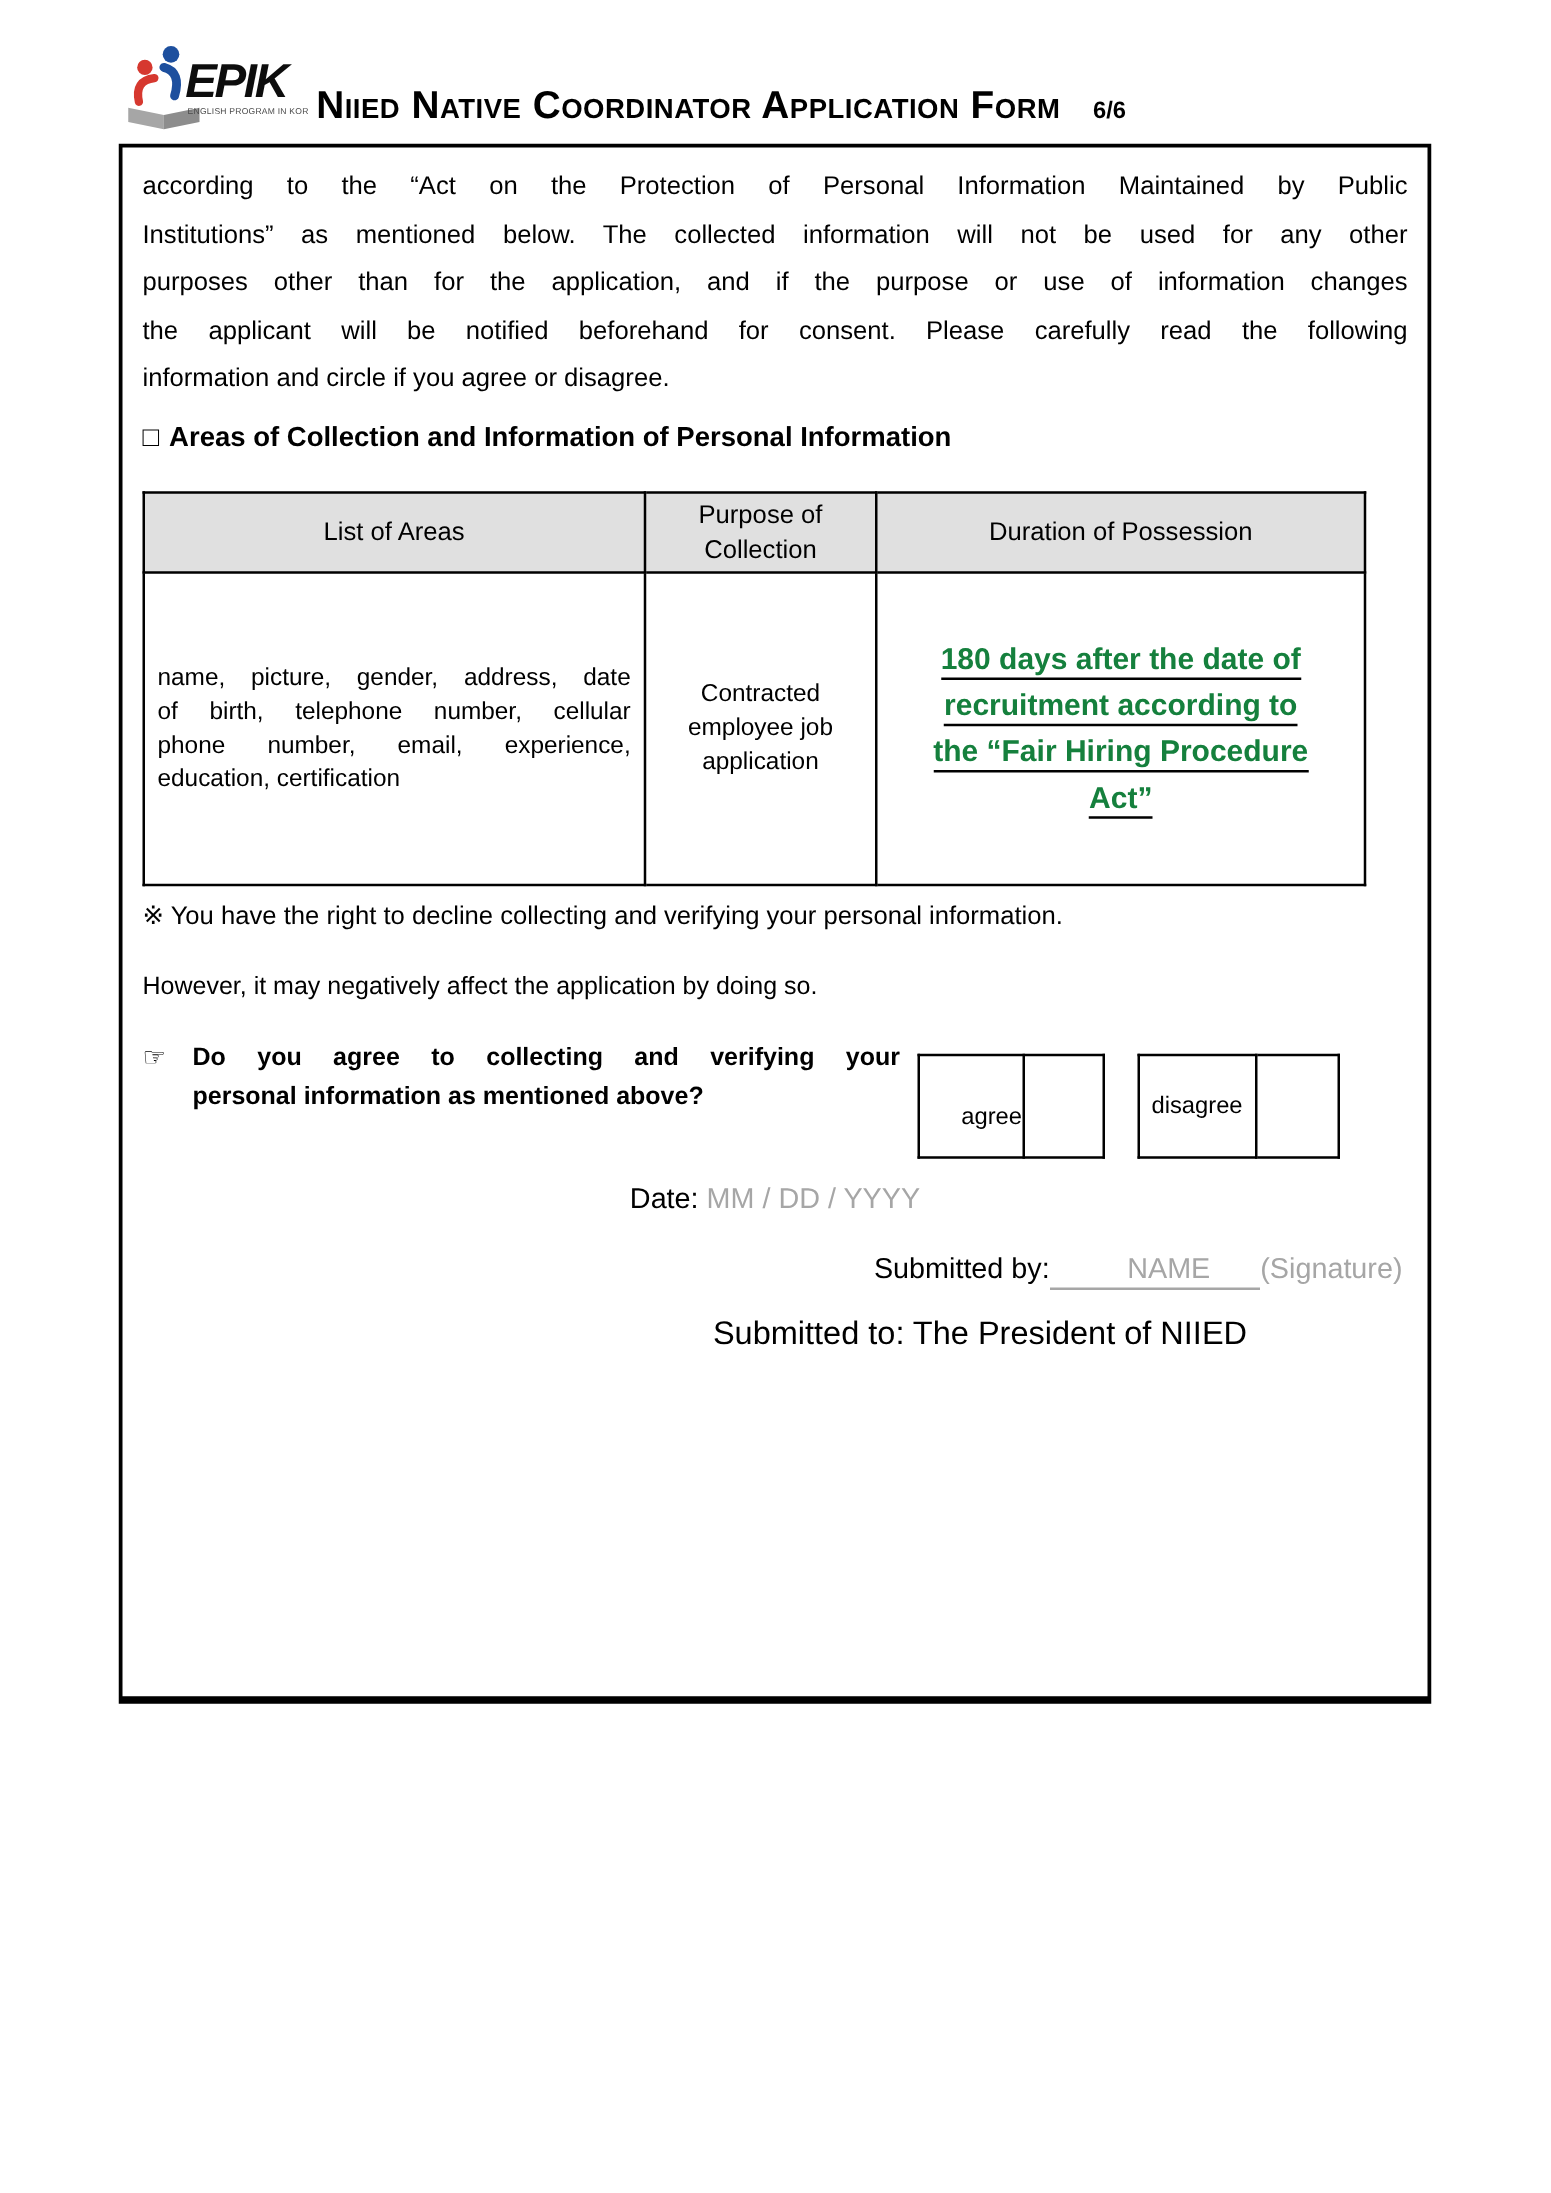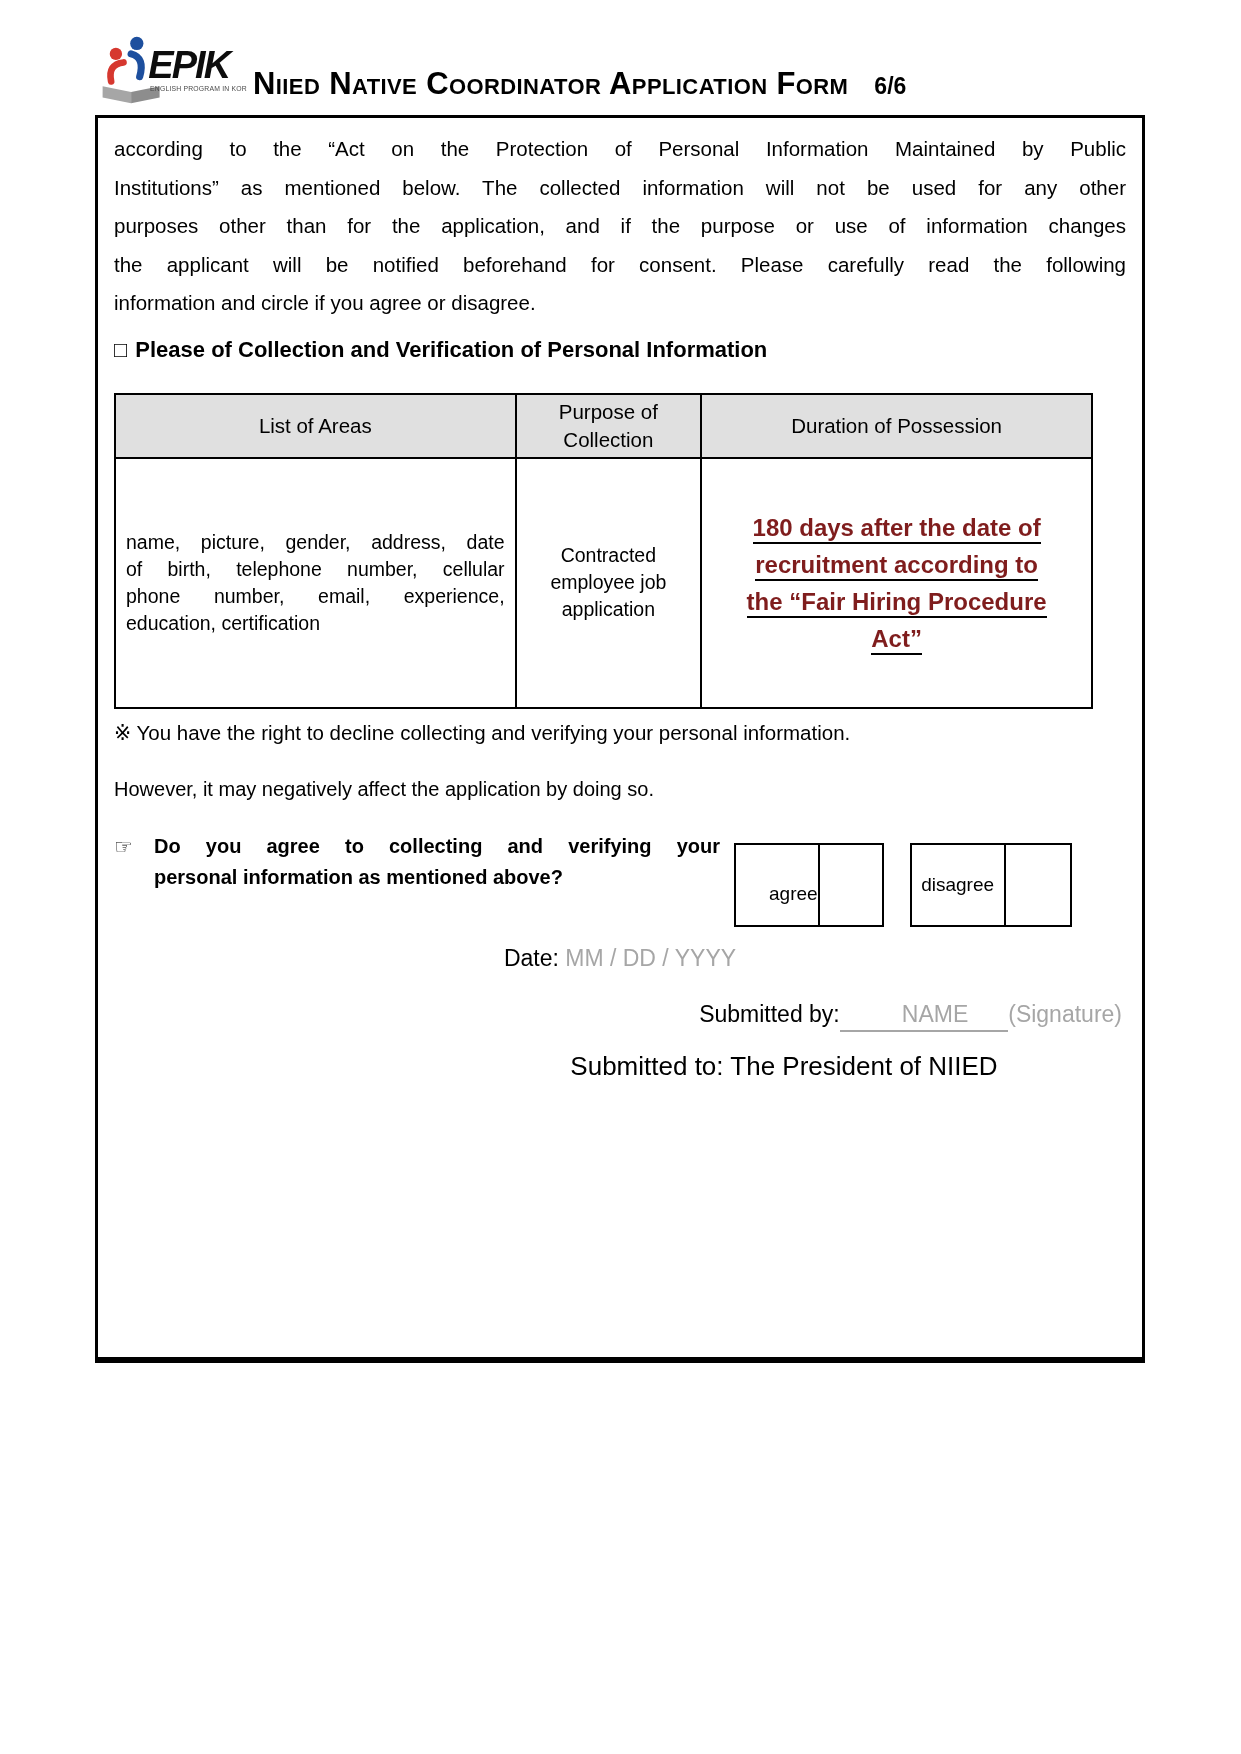--- a/index.html
+++ b/index.html
@@ -12,21 +12,21 @@
     color:#000;
     overflow:hidden;
     border-radius:17px;
   }
 
   
   .header { position:absolute; left:95px; top:32px; display:flex; align-items:flex-end; }
   .logo { width:152px; height:78px; flex:0 0 auto; }
   .title-row { display:flex; align-items:baseline; margin-left:6px; margin-bottom:8px; white-space:nowrap; }
   .form-title { font-size:31px; font-weight:bold; font-variant:small-caps; letter-spacing:.4px; }
-  .page-num { font-size:23px; font-weight:bold; margin-left:26px; }
+  .page-num { font-size:19px; font-weight:bold; margin-left:26px; }
 
   
   .main-box {
     position:absolute; left:95px; top:115px;
     width:1050px; height:1248px;
     border:3px solid #000; border-bottom-width:6px;
     padding:0 16px;
   }
 
   
@@ -45,21 +45,21 @@
     background:#e0e0e0; font-weight:normal; font-size:20.5px; line-height:28px;
     height:64px; text-align:center; padding:0 8px;
   }
   table.areas td { height:250px; vertical-align:middle; }
   td.cell-areas { padding:0 10px; font-size:19.5px; line-height:27px; }
   td.cell-areas .jl { text-align:justify; text-align-last:justify; }
   td.cell-purpose { padding:0 28px; font-size:19.5px; line-height:27px; text-align:center; }
   td.cell-duration { padding:0 18px; text-align:center; }
   td.cell-duration div { font-size:24px; line-height:37px; font-weight:bold; }
   td.cell-duration span {
-    color:#7f1d1d;
+    color:#15803d;
     border-bottom:2px solid #000; padding-bottom:1px;
   }
 
   .note1 { margin-top:10px; font-size:20.5px; line-height:28px; }
   .note2 { margin-top:28px; font-size:20px; line-height:28px; }
 
   
   .consent { margin-top:28px; display:flex; align-items:flex-start; }
   .question { width:606px; font-size:20px; font-weight:bold; line-height:31px; }
   .q-line1 { display:flex; }
@@ -115,21 +115,21 @@
 
     <div class="intro">
       <div class="jl">according to the “Act on the Protection of Personal Information Maintained by Public</div>
       <div class="jl">Institutions” as mentioned below. The collected information will not be used for any other</div>
       <div class="jl">purposes other than for the application, and if the purpose or use of information changes</div>
       <div class="jl">the applicant will be notified beforehand for consent. Please carefully read the following</div>
       <div class="last">information and circle if you agree or disagree.</div>
     </div>
 
     <div class="section-heading">
-      <span class="bullet">□</span><span>Please of Collection and Verification of Personal Information</span>
+      <span class="bullet">□</span><span>Areas of Collection and Information of Personal Information</span>
     </div>
 
     <table class="areas">
       <colgroup>
           <col style="width:41%">
           <col style="width:19%">
           <col style="width:40%">
         </colgroup>
       <tbody>
           <tr>

